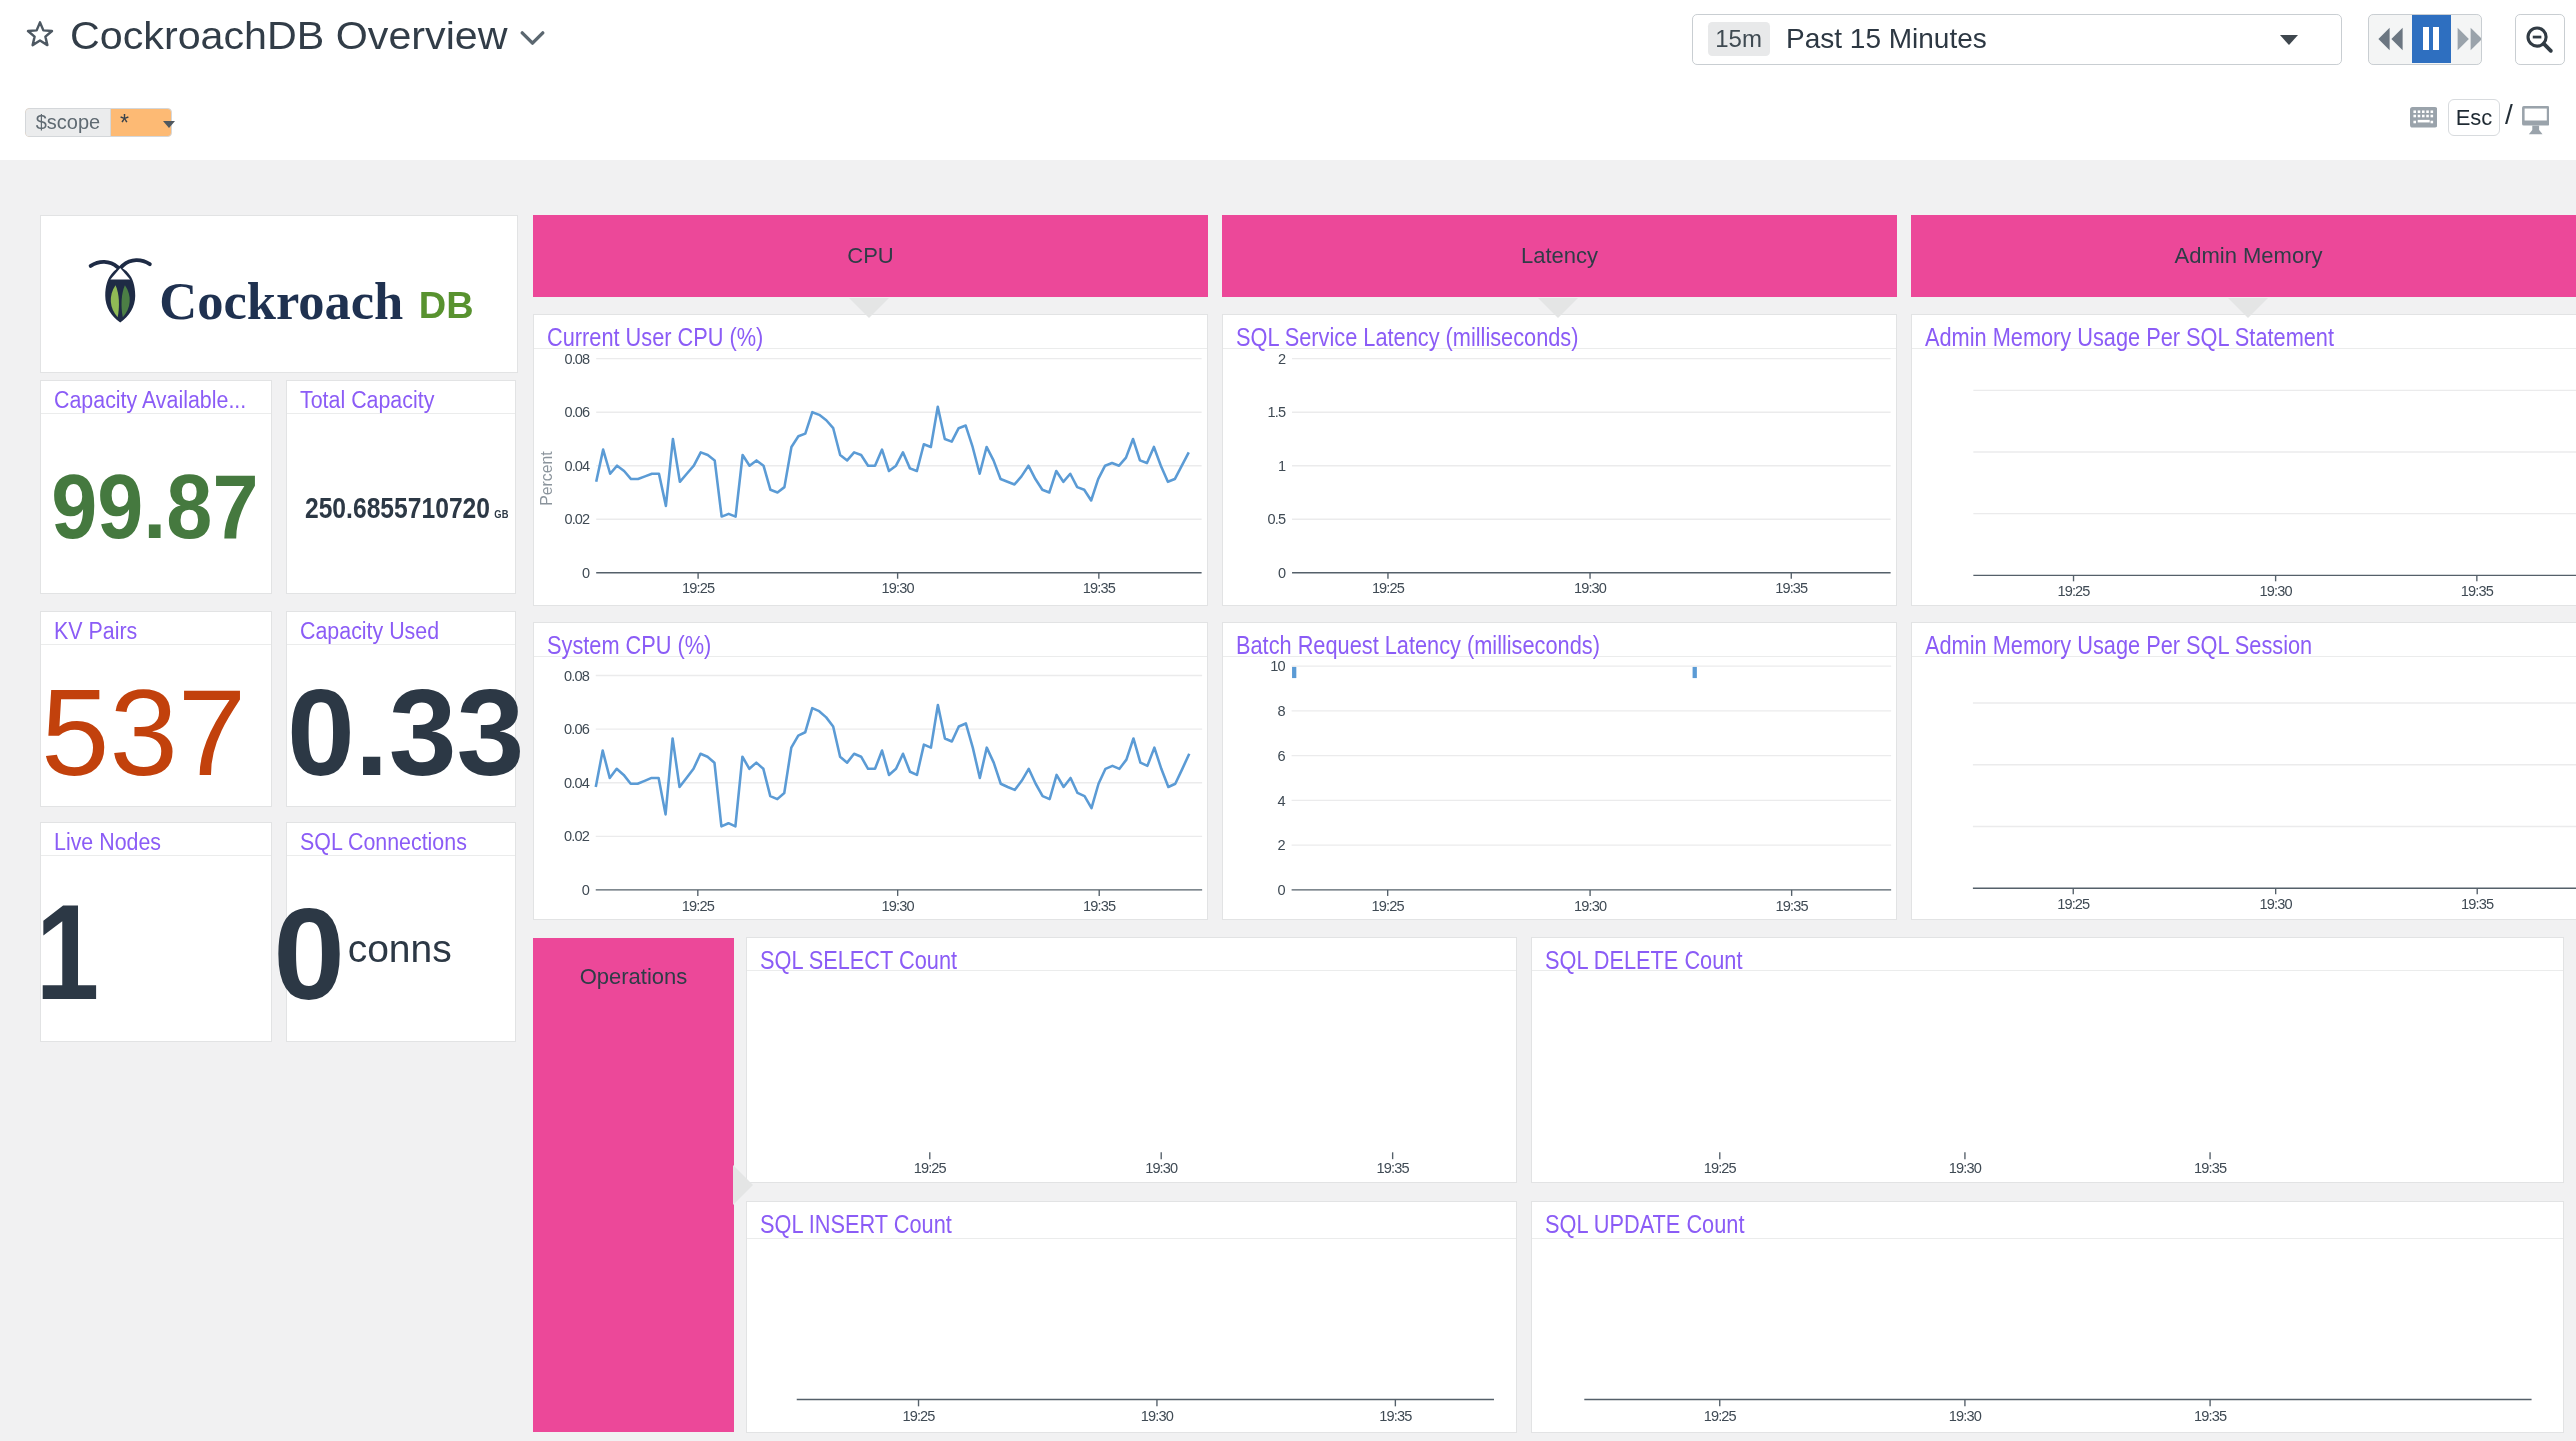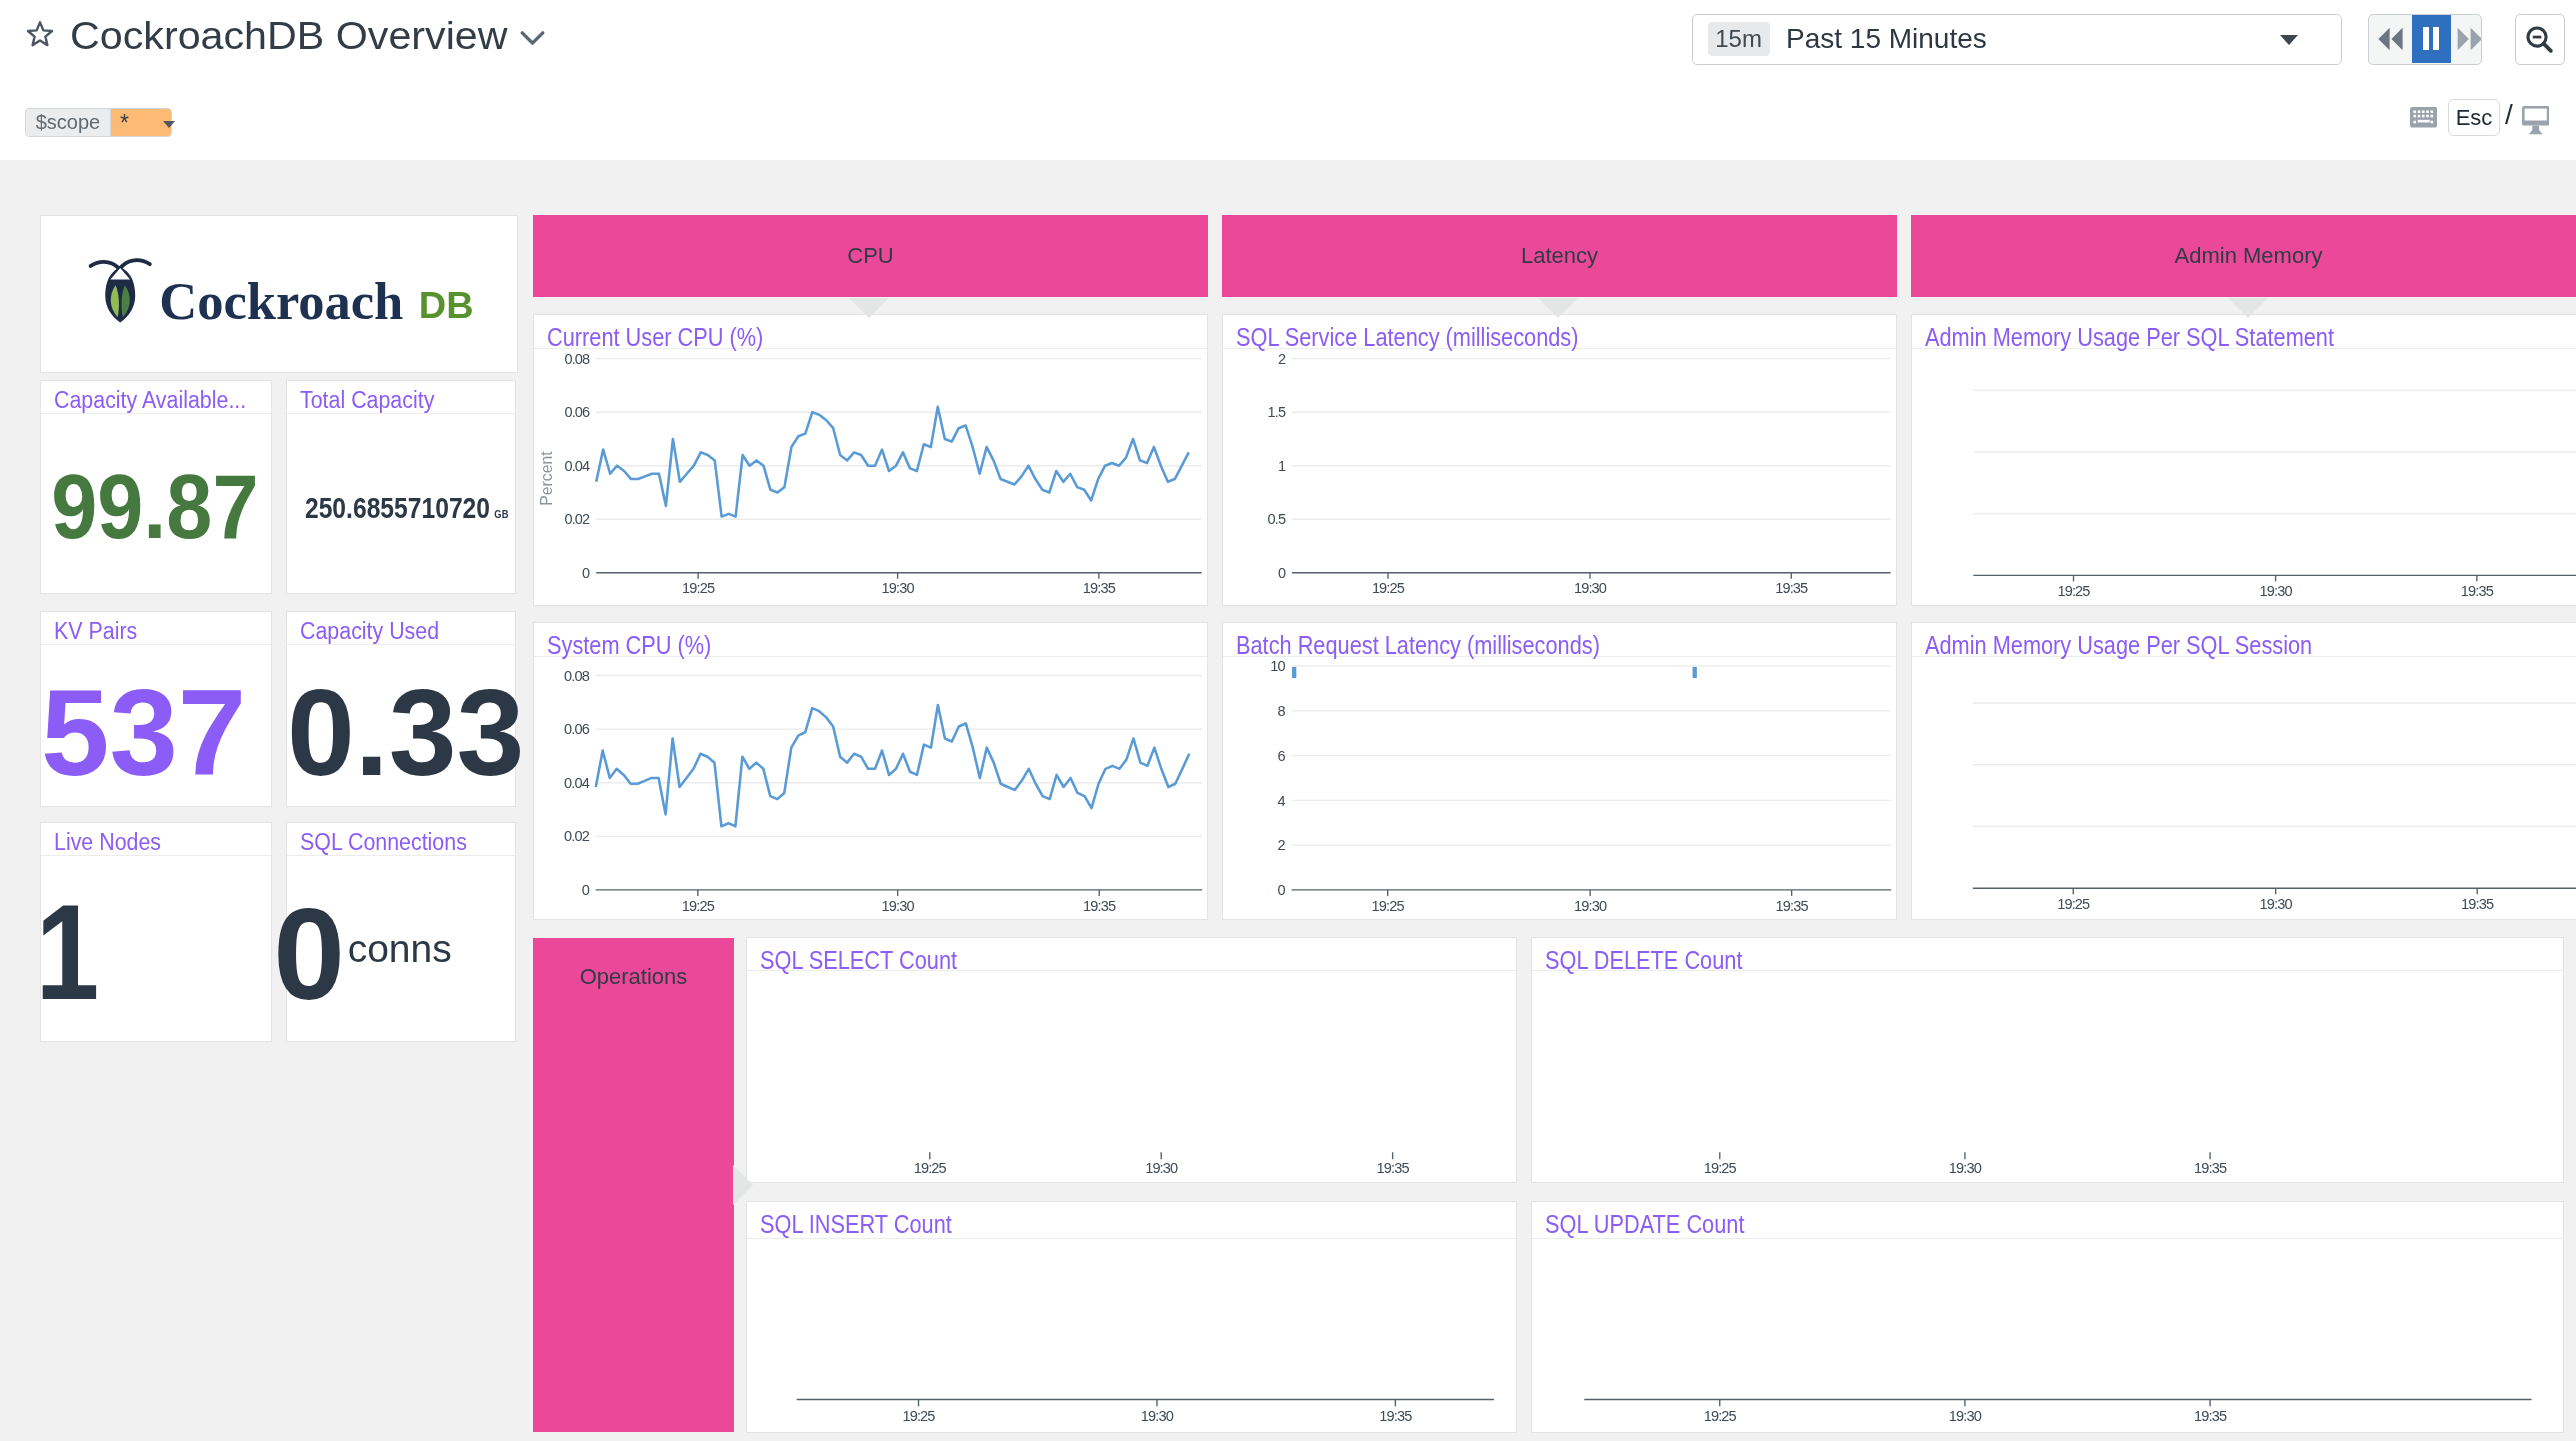--- a/index.html
+++ b/index.html
@@ -112,21 +112,21 @@
   </div>
 <div class="card" style="left:286px;top:380px;width:230px;height:214px">
     <div class="ctitle stitle"><span class="tx">Total Capacity</span></div>
     <div class="numwrap" style="top:34px">
       <div style="transform:scaleX(0.85);padding-top:8.6px;white-space:nowrap"><span style="font-size:29px;font-weight:bold;color:#2c3845">250.6855710720</span><span style="font-size:11px;font-weight:bold;color:#2c3845;margin-left:5.1px">GB</span></div>
     </div>
   </div>
 <div class="card" style="left:40px;top:611px;width:232px;height:196px">
     <div class="ctitle stitle"><span class="tx">KV Pairs</span></div>
     <div class="numwrap" style="top:34px">
-      <span style="font-size:123px;font-weight:bold;color:#8b5cf6;padding-top:13.7px;display:inline-block">537</span>
+      <span style="font-size:123px;font-weight:normal;color:#c2410c;padding-top:13.7px;display:inline-block">537</span>
     </div>
   </div>
 <div class="card" style="left:286px;top:611px;width:230px;height:196px">
     <div class="ctitle stitle"><span class="tx">Capacity Used</span></div>
     <div class="numwrap" style="top:34px">
       <span style="font-size:122px;font-weight:bold;color:#2c3845;padding-top:13.7px;display:inline-block">0.33</span>
     </div>
   </div>
 <div class="card" style="left:40px;top:822px;width:232px;height:220px">
     <div class="ctitle stitle"><span class="tx">Live Nodes</span></div>

